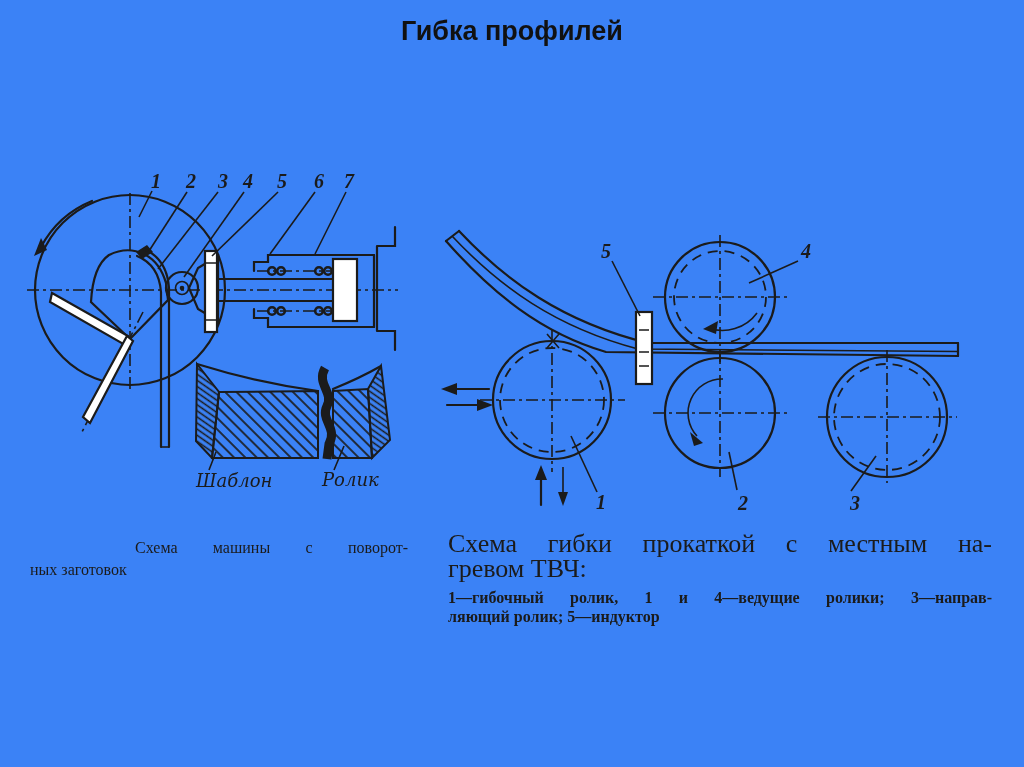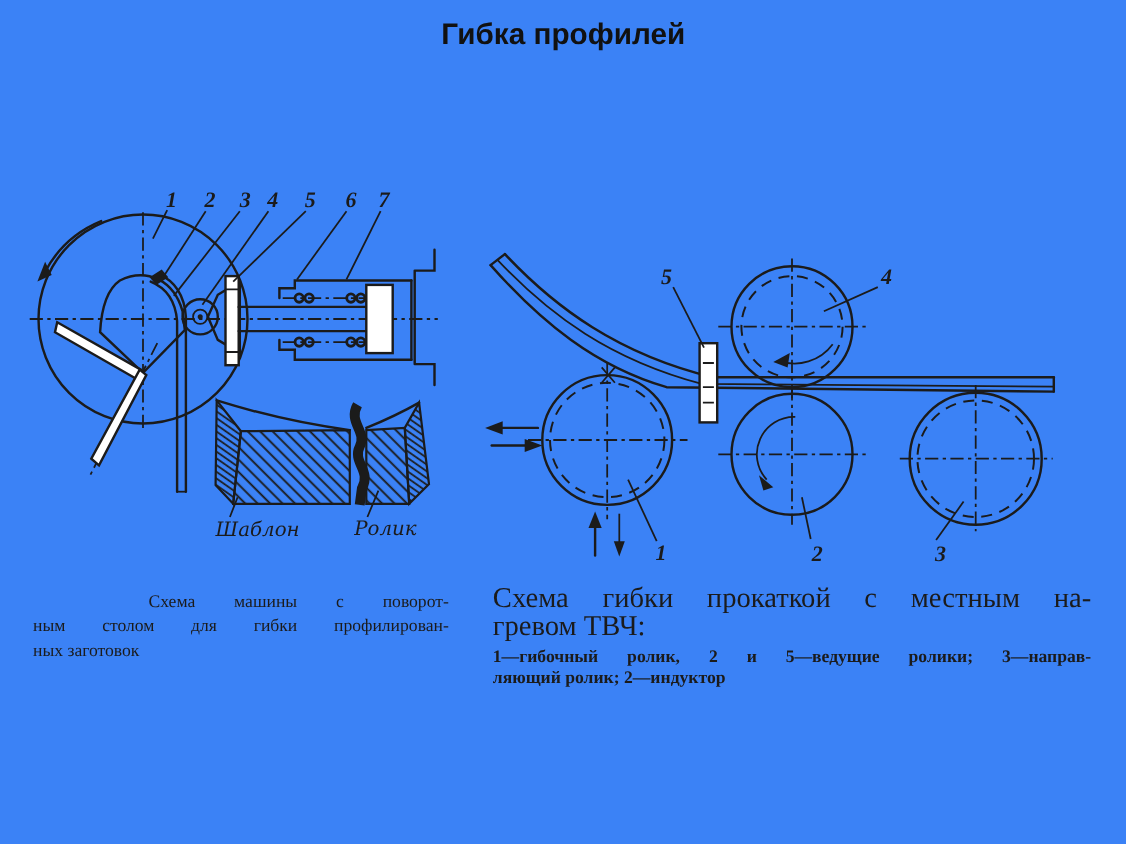--- a/index.html
+++ b/index.html
@@ -201,26 +201,25 @@
       <text class="pn" x="606" y="258">5</text>
       <text class="pn" x="806" y="258">4</text>
       <text class="pn" x="601" y="509">1</text>
       <text class="pn" x="743" y="510">2</text>
       <text class="pn" x="855" y="510">3</text>
     </g>
   </svg>
 
   <div class="cap-left">
     <div class="jl ind">Схема машины с поворот-</div>
-    <div class="jl">ным столом для гибки профилирован-</div>
     <div>ных заготовок</div>
   </div>
 
   <div class="cap-right">
     <div class="hd jl">Схема гибки прокаткой с местным на-</div>
     <div class="hd ctr">гревом ТВЧ:</div>
     <div class="lg">
-      <div class="jl">1—гибочный ролик, 2 и 5—ведущие ролики; 3—направ-</div>
-      <div class="ctr">ляющий ролик; 2—индуктор</div>
+      <div class="jl">1—гибочный ролик, 1 и 4—ведущие ролики; 3—направ-</div>
+      <div class="ctr">ляющий ролик; 5—индуктор</div>
     </div>
   </div>
 
 </div>
 
 </body></html>

